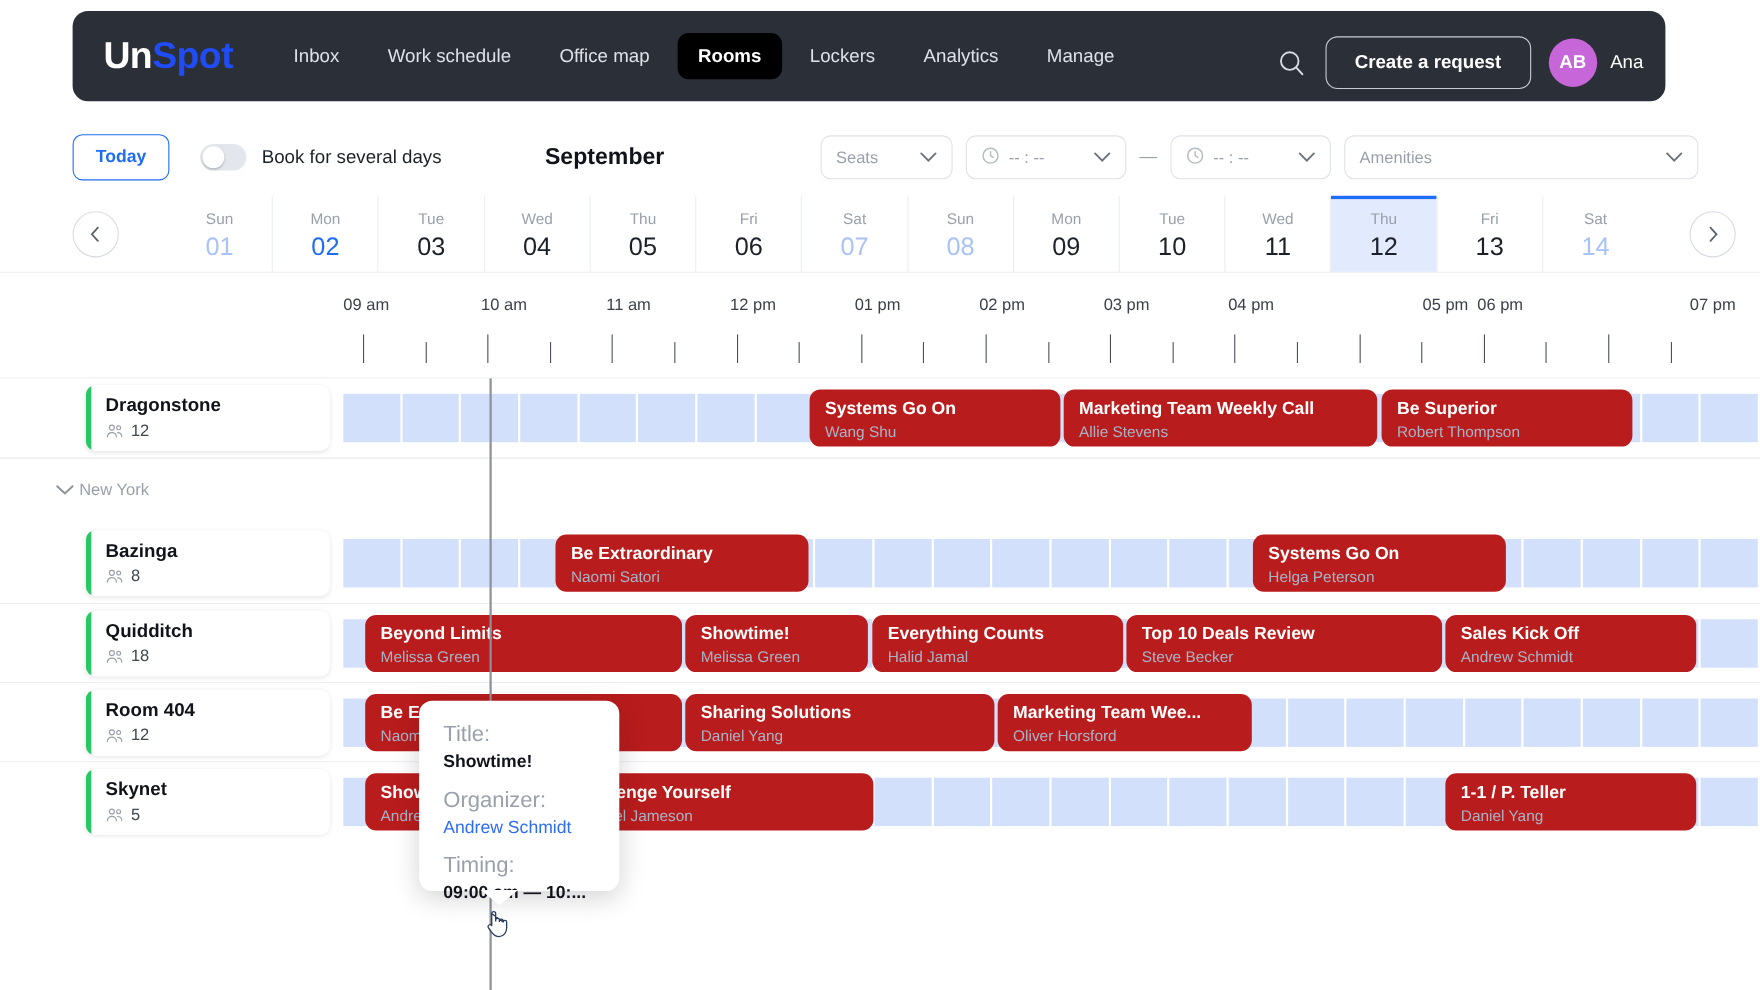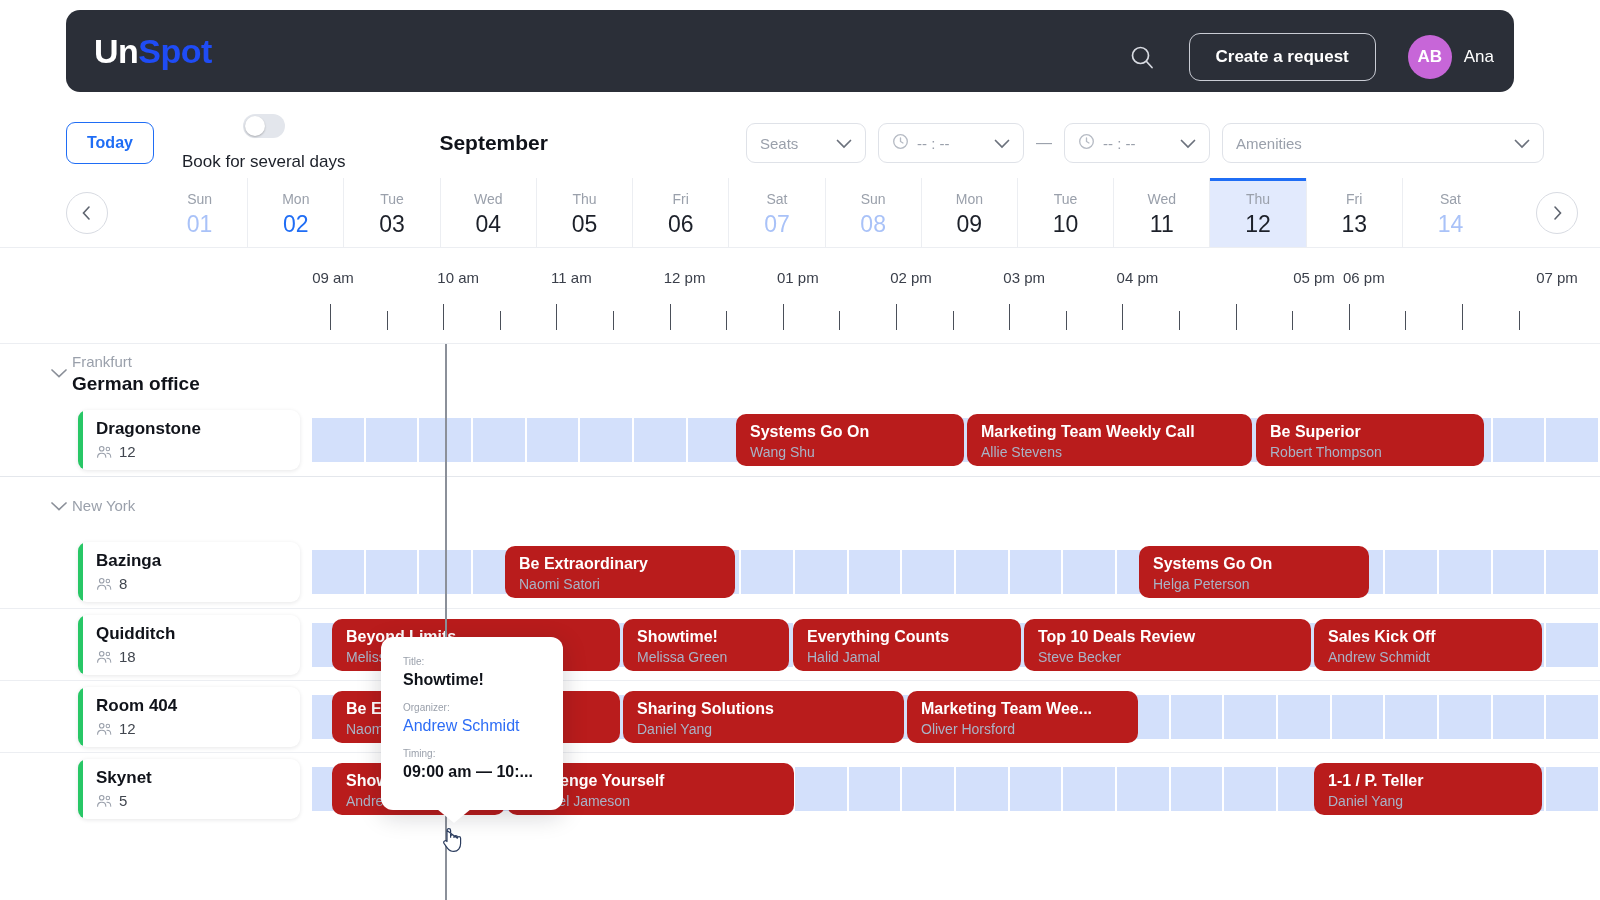--- a/index.html
+++ b/index.html
@@ -22,21 +22,21 @@
   }
   .logo { font-size: 34px; font-weight: 700; letter-spacing: -0.5px; }
   .logo .un { color: #ffffff; }
   .logo .spot { color: #1f4cf5; }
   .nav-links { display: flex; align-items: center; margin-left: 36px; gap: 6px; }
   .nav-link {
     color: #dfe2e8; font-size: 17px; padding: 11px 19px;
     border-radius: 10px; white-space: nowrap;
   }
   .nav-link.active { background: #000000; color: #ffffff; font-weight: 700; }
-  .nav-right { margin-left: auto; display: flex; align-items: center; gap: 32px; margin-top: 12px; }
+  .nav-right { margin-left: auto; display: flex; align-items: center; gap: 16px; margin-top: 12px; }
   .search-btn { width: 30px; height: 30px; display: flex; align-items: center; justify-content: center; }
   .create-btn {
     border: 1.6px solid #c9ccd4; border-radius: 11px;
     color: #ffffff; font-size: 17px; font-weight: 700;
     padding: 13px 26px; white-space: nowrap;
   }
   .avatar-wrap { display: flex; align-items: center; gap: 12px; }
   .avatar {
     width: 44px; height: 44px; border-radius: 50%;
     background: #c766d8;
@@ -48,21 +48,21 @@
   
   .toolbar {
     position: absolute; left: 0; top: 112px; width: 1600px; height: 62px;
     display: flex; align-items: center; padding-left: 66px; padding-right: 56px;
   }
   .today-btn {
     border: 1.6px solid #1f6df5; border-radius: 9px;
     color: #1f6df5; font-size: 16px; font-weight: 700;
     padding: 11px 20px;
   }
-  .toggle-wrap { display: flex; align-items: center; gap: 14px; margin-left: 28px; flex-direction: column; }
+  .toggle-wrap { display: flex; align-items: center; gap: 14px; margin-left: 28px; }
   .toggle {
     width: 42px; height: 24px; border-radius: 12px; background: #e3e6ec;
     position: relative;
   }
   .toggle .knob {
     position: absolute; left: 2px; top: 2px;
     width: 20px; height: 20px; border-radius: 50%; background: #ffffff;
     box-shadow: 0 1px 2px rgba(0,0,0,.25);
   }
   .toggle-label { font-size: 17px; color: #1c2029; }
@@ -193,33 +193,42 @@
     padding: 18px 0 0 22px; z-index: 60;
   }
   .tooltip::after {
     content: ""; position: absolute;
     left: 56px; bottom: -13px;
     width: 0; height: 0;
     border-left: 17px solid transparent;
     border-right: 17px solid transparent;
     border-top: 14px solid #ffffff;
   }
-  .tt-label { font-size: 10px; color: #9aa0ab; line-height: 1.35; }
+  .tt-label { font-size: 20px; color: #9aa0ab; line-height: 1.35; }
   .tt-value { font-size: 16px; font-weight: 700; color: #10131a; line-height: 1.35; }
   .tt-value.link { color: #2d6df6; font-weight: 400; }
   .tt-block { margin-bottom: 11px; }
 
   .cursor { position: absolute; left: 441px; top: 827px; z-index: 70; }
 </style>
 </head>
 <body>
 
 <div class="navbar">
   <div class="logo">
     <span class="un">Un</span><span class="spot">Spot</span>
+  </div>
+  <div class="nav-links">
+    <div class="nav-link">Inbox</div>
+    <div class="nav-link">Work schedule</div>
+    <div class="nav-link">Office map</div>
+    <div class="nav-link active">Rooms</div>
+    <div class="nav-link">Lockers</div>
+    <div class="nav-link">Analytics</div>
+    <div class="nav-link">Manage</div>
   </div>
   <div class="nav-right">
     <div class="search-btn">
       <svg width="26" height="26" viewBox="0 0 26 26" fill="none">
         <circle cx="11.5" cy="11.5" r="8" stroke="#d8dbe2" stroke-width="1.7"></circle>
         <line x1="17.5" y1="17.5" x2="23" y2="23.5" stroke="#d8dbe2" stroke-width="1.7" stroke-linecap="round"></line>
       </svg>
     </div>
     <div class="create-btn">Create a request</div>
     <div class="avatar-wrap">
@@ -389,27 +398,20 @@
     <div class="tick minor" style="left: 1292.2px;"></div>
     <div class="tick-label" style="left: 1363.8px;">06 pm</div>
     <div class="tick major" style="left: 1348.8px;"></div>
     <div class="tick minor" style="left: 1405.4px;"></div>
     <div class="tick-label" style="left: 1557px;">07 pm</div>
     <div class="tick major" style="left: 1462px;"></div>
     <div class="tick minor" style="left: 1518.6px;"></div>
   </div>
 
 <div class="body-area" id="body-area">
-    <div class="group-head">
-      <span class="group-chev"><svg width="18" height="11" viewBox="0 0 18 11" fill="none">
-          <path d="M2 2L9 8.5L16 2" stroke="#8b9099" stroke-width="1.7" stroke-linecap="round"></path>
-        </svg></span>
-      <div class="group-city">Frankfurt</div>
-      <div class="group-name">German office</div>
-    </div>
     <div class="row">
       <div class="room-card">
         <div class="room-name">Dragonstone</div>
         <div class="room-cap">
           <span style="display:flex">
             <svg width="17" height="14" viewBox="0 0 18 15" fill="none">
               <circle cx="6" cy="4" r="2.4" stroke="#9aa0ab" stroke-width="1.2"></circle>
               <circle cx="12.6" cy="4.2" r="1.9" stroke="#9aa0ab" stroke-width="1.1"></circle>
               <path d="M1.6 13c0-2.5 2-4.2 4.4-4.2S10.4 10.5 10.4 13" stroke="#9aa0ab" stroke-width="1.2" stroke-linecap="round"></path>
               <path d="M11.6 8.9c2.2 0 4.1 1.6 4.1 4.1" stroke="#9aa0ab" stroke-width="1.1" stroke-linecap="round"></path>

